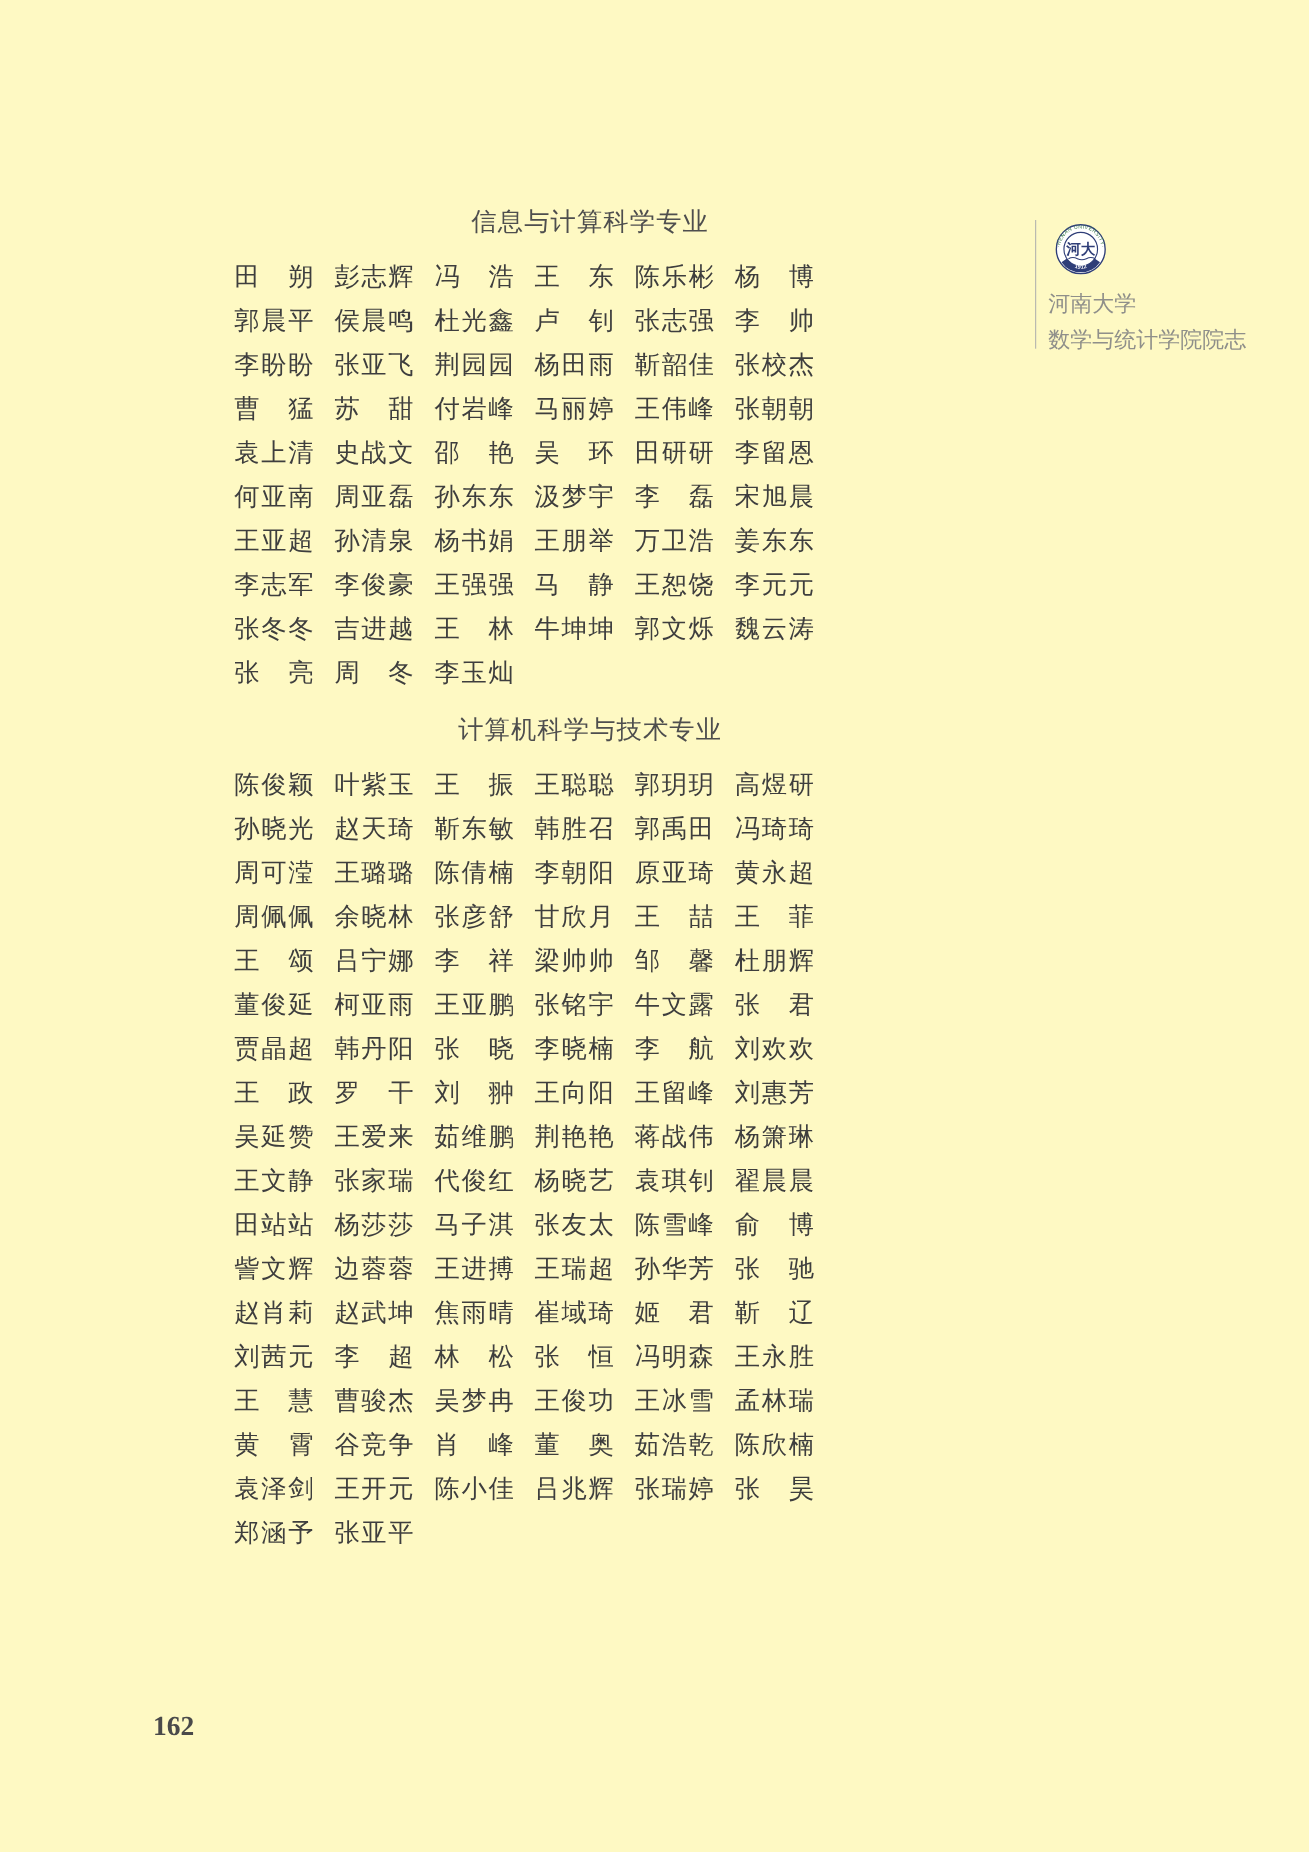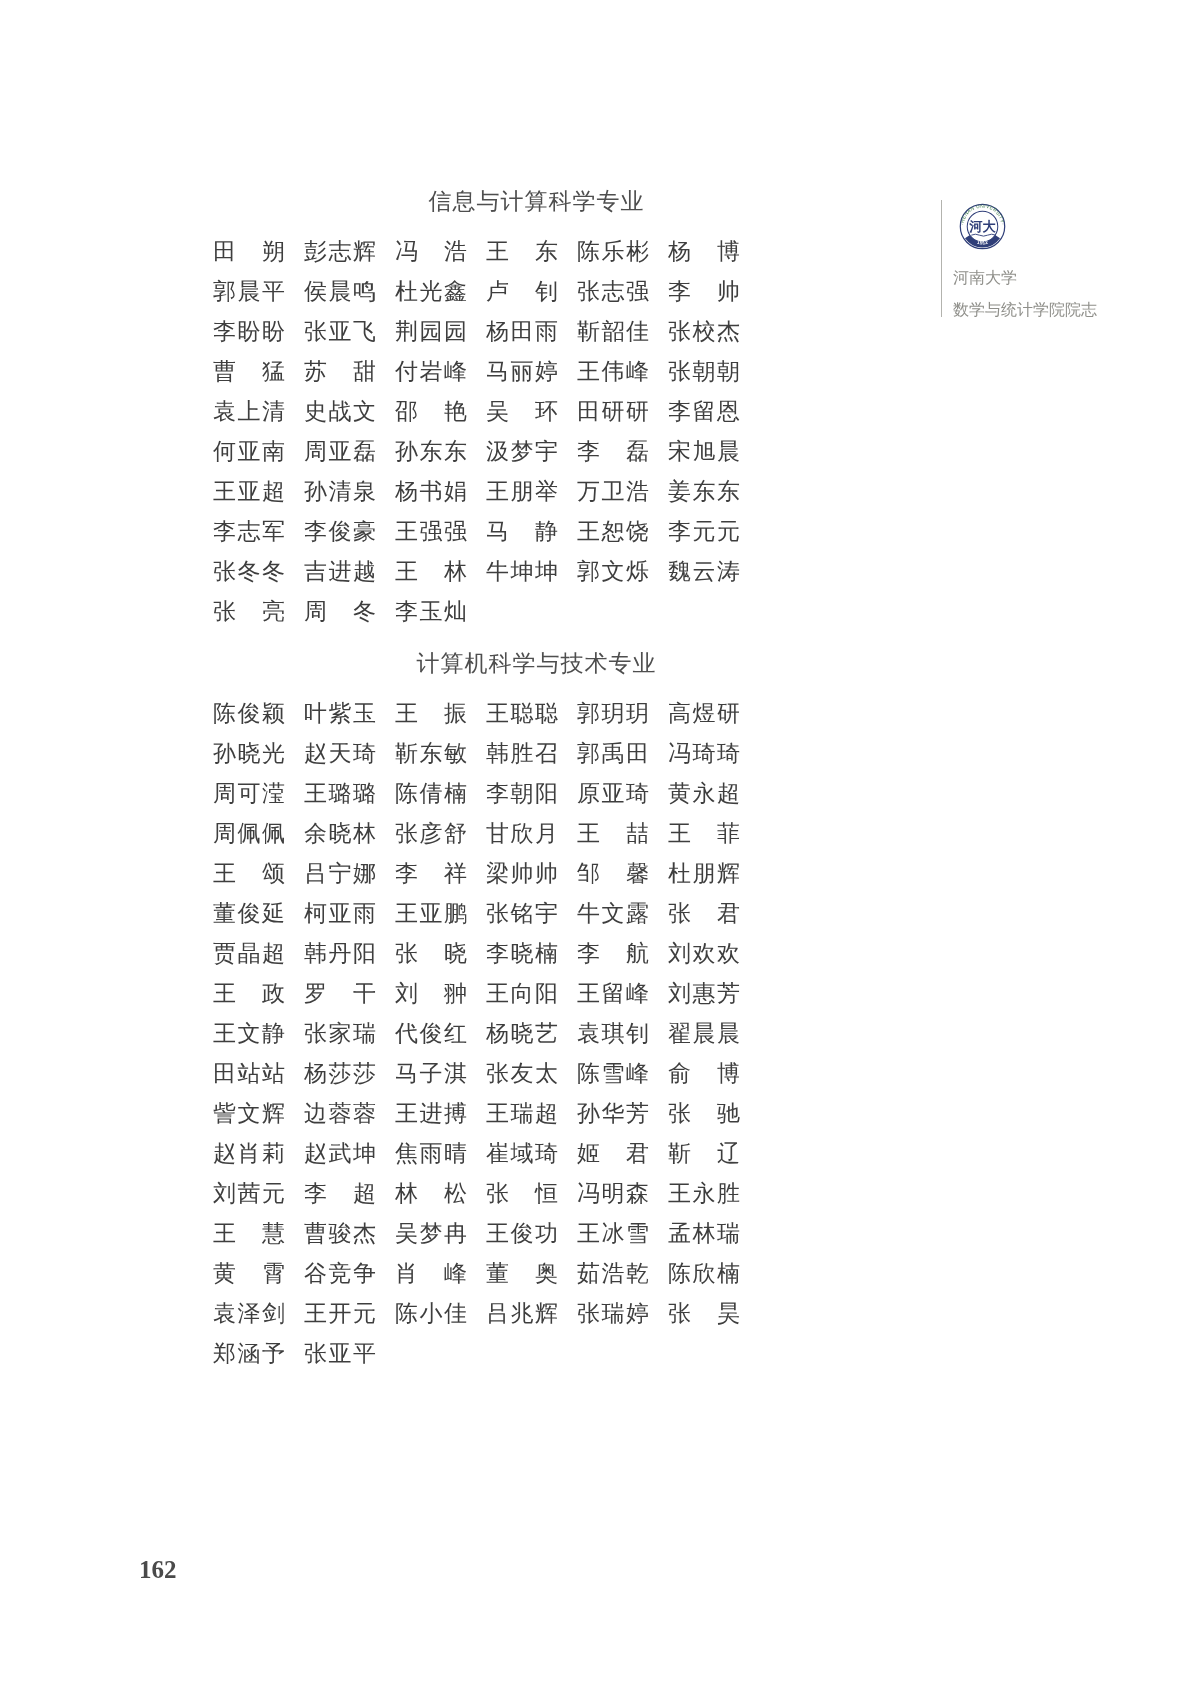--- a/index.html
+++ b/index.html
@@ -1,18 +1,18 @@
 <!DOCTYPE html>
 <html><head>
 <meta charset="utf-8">
 <style>
   html,body { margin:0; padding:0; background:#e8e8e8; }
   .page {
     position:relative; width:1190px; height:1684px;
-    background:#ffffff; overflow:hidden;
+    background:#fef9c3; overflow:hidden;
     font-family:"Liberation Serif", serif;
   }
   .content { position:absolute; left:213px; top:189px; width:647px; }
   .major-title {
     margin:0 0 19px 0;
     font-family:"Liberation Sans", sans-serif;
     font-weight:400; font-size:23px; line-height:24px;
     letter-spacing:1px; color:#4e4e4e; text-align:center;
   }
   .major-section + .major-section { margin-top:19px; }
@@ -30,21 +30,21 @@
     font-family:"Liberation Serif", serif;
     font-weight:bold;
   }
   .sidebar-rule {
     position:absolute; left:941px; top:200px;
     width:1px; height:117px; background:#b3b3ae;
   }
   .seal { position:absolute; left:955px; top:199px; width:55px; height:55px; }
   .sidebar-line {
     position:absolute; left:953px;
-    font-size:16px; line-height:19px; color:#8f8f8a;
+    font-size:20px; line-height:19px; color:#8f8f8a;
     font-family:"Liberation Serif", serif; white-space:nowrap;
   }
   .sidebar-line.l1 { top:268px; }
   .sidebar-line.l2 { top:300px; }
 </style>
 </head>
 <body>
 
 <div class="page">
 
@@ -190,20 +190,28 @@
             <span class="name-cell">李　航</span>
             <span class="name-cell">刘欢欢</span>
           </div>
           <div class="name-row">
             <span class="name-cell">王　政</span>
             <span class="name-cell">罗　干</span>
             <span class="name-cell">刘　翀</span>
             <span class="name-cell">王向阳</span>
             <span class="name-cell">王留峰</span>
             <span class="name-cell">刘惠芳</span>
+          </div>
+          <div class="name-row">
+            <span class="name-cell">吴延赞</span>
+            <span class="name-cell">王爱来</span>
+            <span class="name-cell">茹维鹏</span>
+            <span class="name-cell">荆艳艳</span>
+            <span class="name-cell">蒋战伟</span>
+            <span class="name-cell">杨箫琳</span>
           </div>
           <div class="name-row">
             <span class="name-cell">王文静</span>
             <span class="name-cell">张家瑞</span>
             <span class="name-cell">代俊红</span>
             <span class="name-cell">杨晓艺</span>
             <span class="name-cell">袁琪钊</span>
             <span class="name-cell">翟晨晨</span>
           </div>
           <div class="name-row">

